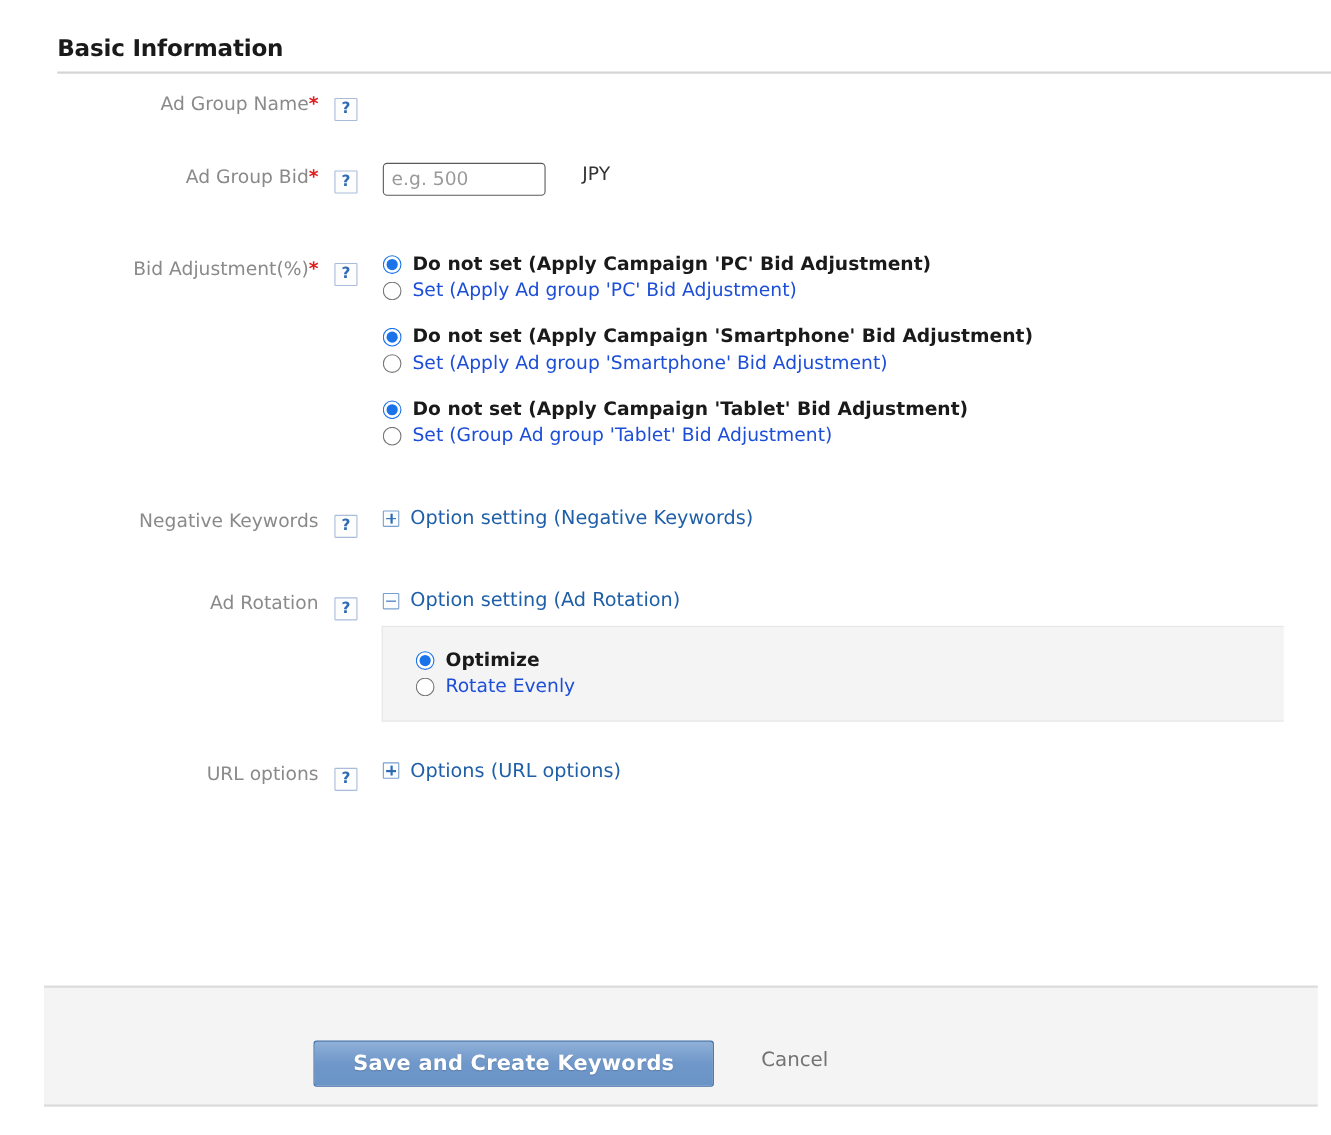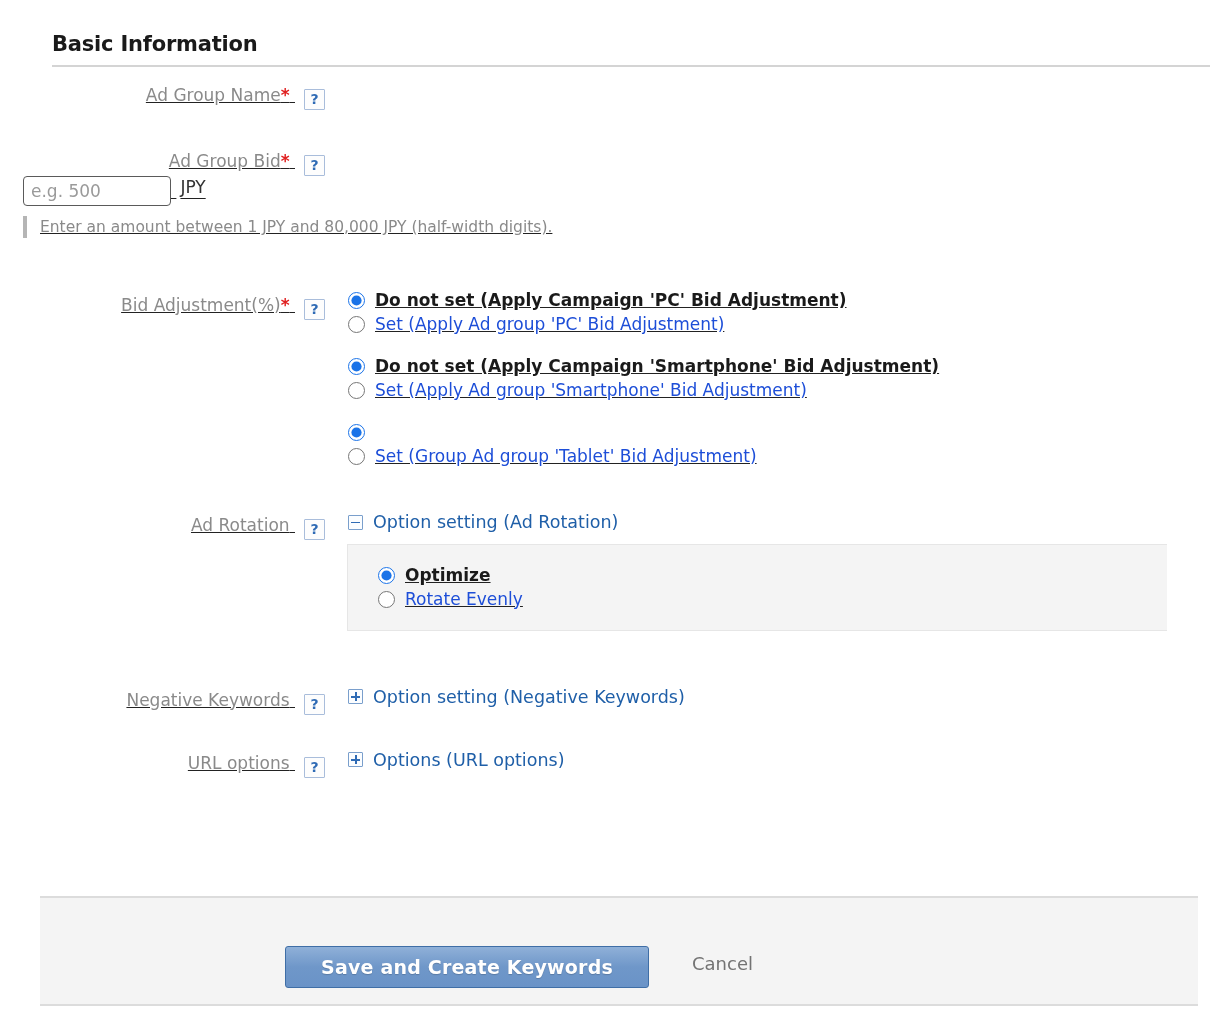--- a/index.html
+++ b/index.html
@@ -37,21 +37,20 @@
     height: 2px;
     background: #d4d4d4;
   }
 
   
   .form {
     position: absolute;
     left: 0;
     top: 82px;
     width: 1210px;
-    text-decoration: underline;
   }
   .row {
     position: relative;
     display: flex;
     align-items: flex-start;
   }
   .label-cell {
     width: 325px;
     min-width: 325px;
     text-align: right;
@@ -100,21 +99,21 @@
   #adgroup-name { width: 372px; }
   #adgroup-bid  { width: 148px; }
 
   .counter {
     margin-left: 13px;
     font-size: 17px;
     color: #333;
     vertical-align: 4px;
   }
   .unit {
-    margin-left: 4px;
+    margin-left: 28px;
     font-size: 17px;
     color: #333;
     vertical-align: 4px;
   }
 
   .hint {
     display: flex;
     align-items: center;
     margin-top: 10px;
   }
@@ -228,21 +227,21 @@
   .btn-cancel {
     position: absolute;
     left: 652px;
     top: 55px;
     color: #737373;
     font-size: 18px;
     text-decoration: none;
     cursor: pointer;
   }
 
-  .mt-adgroup-bid { margin-top: 38px; flex-direction: column; }
+  .mt-adgroup-bid { margin-top: 38px; }
   .mt-bid-adj     { margin-top: 54px; }
   .mt-ad-rotation { margin-top: 47px; }
   .mt-negative    { margin-top: 56px; }
   .mt-url         { margin-top: 35px; }
 </style>
 </head>
 <body>
 
 <div class="page">
 
@@ -259,24 +258,20 @@
     </div>
 
     <div class="row mt-adgroup-bid">
       <div class="label-cell">
         <span>Ad Group Bid</span><span class="req">*</span>
         <span class="help-icon">?</span>
       </div>
       <div class="field-cell">
         <input id="adgroup-bid" class="text-input" type="text" placeholder="e.g. 500" style="">
         <span class="unit">JPY</span>
-        <div class="hint">
-          <div class="hint-bar"></div>
-          <div class="hint-text">Enter an amount between 1 JPY and 80,000 JPY (half-width digits).</div>
-        </div>
       </div>
     </div>
 
     <div class="row mt-bid-adj">
       <div class="label-cell">
         <span>Bid Adjustment(%)</span><span class="req">*</span>
         <span class="help-icon">?</span>
       </div>
       <div class="field-cell">
 
@@ -298,27 +293,41 @@
           </label>
           <label class="radio-line">
             <input type="radio" name="smartphone" style="">
             <span class="radio-label">Set (Apply Ad group 'Smartphone' Bid Adjustment)</span>
           </label>
         </div>
 
         <div class="radio-group">
           <label class="radio-line">
             <input type="radio" name="tablet" checked="" style="">
+            <span class="radio-label selected">Do not set (Apply Campaign 'Tablet' Bid Adjustment)</span>
           </label>
           <label class="radio-line">
             <input type="radio" name="tablet" style="">
             <span class="radio-label">Set (Group Ad group 'Tablet' Bid Adjustment)</span>
           </label>
         </div>
 
+      </div>
+    </div>
+
+    <div class="row mt-negative">
+      <div class="label-cell">
+        <span>Negative Keywords</span>
+        <span class="help-icon">?</span>
+      </div>
+      <div class="field-cell">
+        <a class="toggle-link">
+          <span class="toggle-box plus"></span>
+          <span>Option setting (Negative Keywords)</span>
+        </a>
       </div>
     </div>
 
     <div class="row mt-ad-rotation">
       <div class="label-cell">
         <span>Ad Rotation</span>
         <span class="help-icon">?</span>
       </div>
       <div class="field-cell">
         <a class="toggle-link">
@@ -331,33 +340,20 @@
             <span class="radio-label selected">Optimize</span>
           </label>
           <label class="radio-line">
             <input type="radio" name="rotation" style="">
             <span class="radio-label">Rotate Evenly</span>
           </label>
         </div>
       </div>
     </div>
 
-    <div class="row mt-negative">
-      <div class="label-cell">
-        <span>Negative Keywords</span>
-        <span class="help-icon">?</span>
-      </div>
-      <div class="field-cell">
-        <a class="toggle-link">
-          <span class="toggle-box plus"></span>
-          <span>Option setting (Negative Keywords)</span>
-        </a>
-      </div>
-    </div>
-
     <div class="row mt-url">
       <div class="label-cell">
         <span>URL options</span>
         <span class="help-icon">?</span>
       </div>
       <div class="field-cell">
         <a class="toggle-link">
           <span class="toggle-box plus"></span>
           <span>Options (URL options)</span>
         </a>

